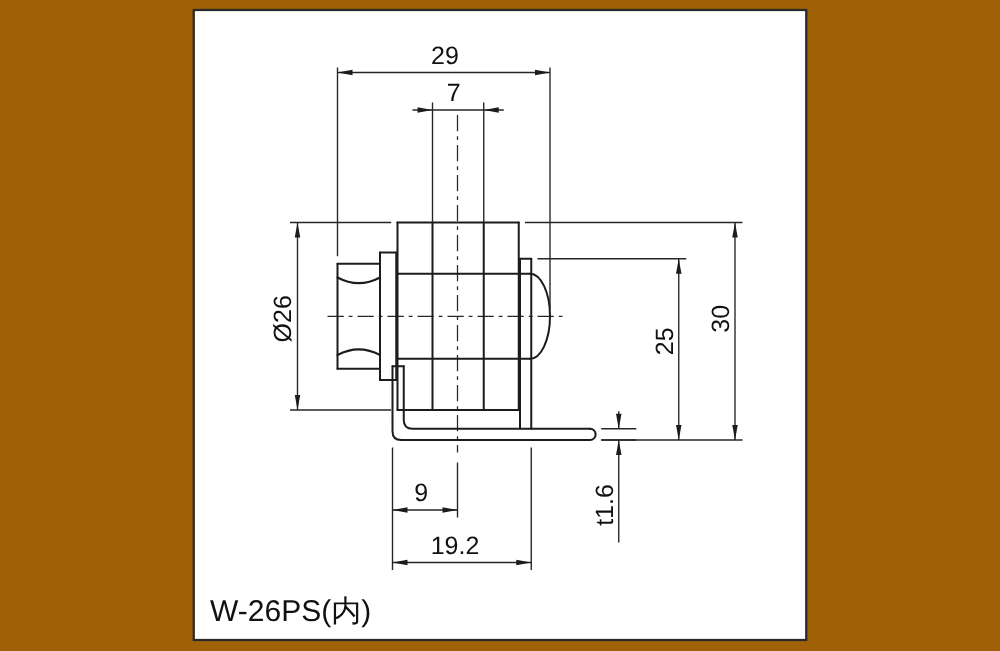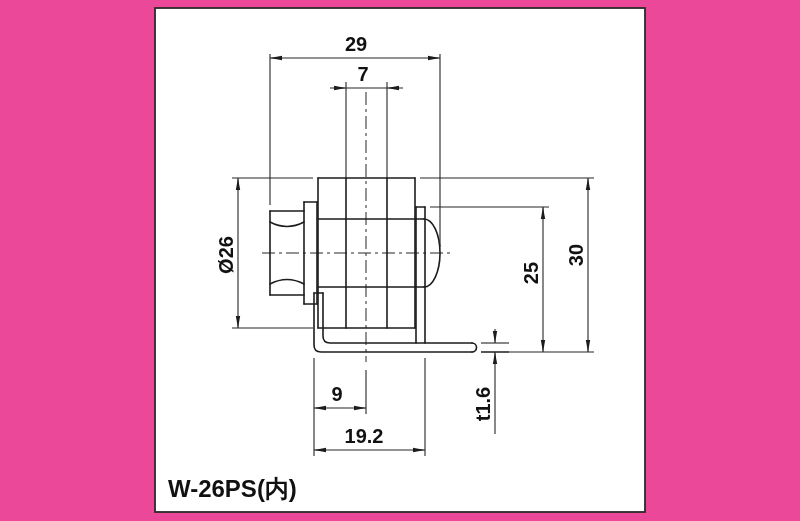--- a/index.html
+++ b/index.html
@@ -4,24 +4,23 @@
 <style>
   html, body {
     margin: 0;
     padding: 0;
     background: #ffffff;
   }
   .sheet {
     position: relative;
     width: 800px;
     height: 521px;
-    background: #ec4899;
+    background: #a16207;
     font-family: "Liberation Sans", "DejaVu Sans", sans-serif;
     overflow: hidden;
-    font-weight: bold;
   }
   svg { position: absolute; top: 0; left: 0; }
   .frame { fill: #ffffff; stroke: #2a2a2a; stroke-width: 1.8; }
   .part  { stroke: #1c1c1c; stroke-width: 1.6; fill: none; stroke-linecap: round; }
   .thin  { stroke: #262626; stroke-width: 1.1; fill: none; }
   .cl    { stroke: #262626; stroke-width: 1;   fill: none; stroke-dasharray: 13 4 3 4; }
   .ah    { fill: #1c1c1c; stroke: none; }
   text   { fill: #111111; }
   .dim-text   { font-size: 20px; text-anchor: middle; font-family: "Liberation Sans", "DejaVu Sans", sans-serif; }
   .title-text { font-size: 24px; font-family: "Liberation Sans", "DejaVu Sans", sans-serif; }

